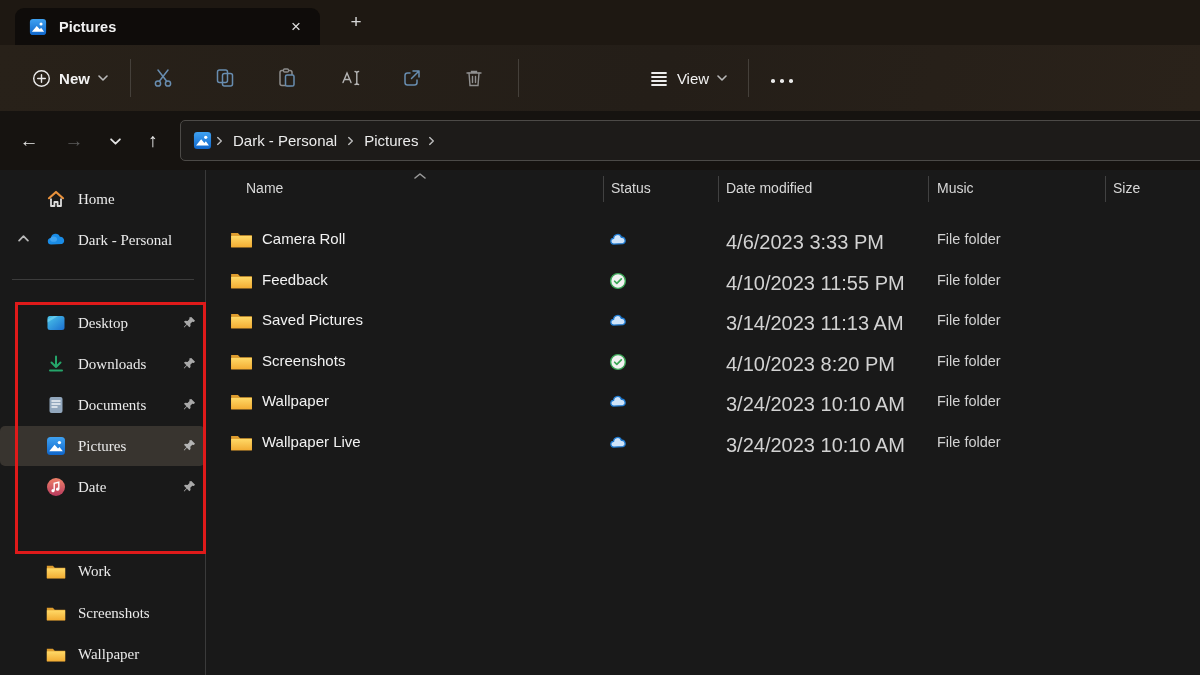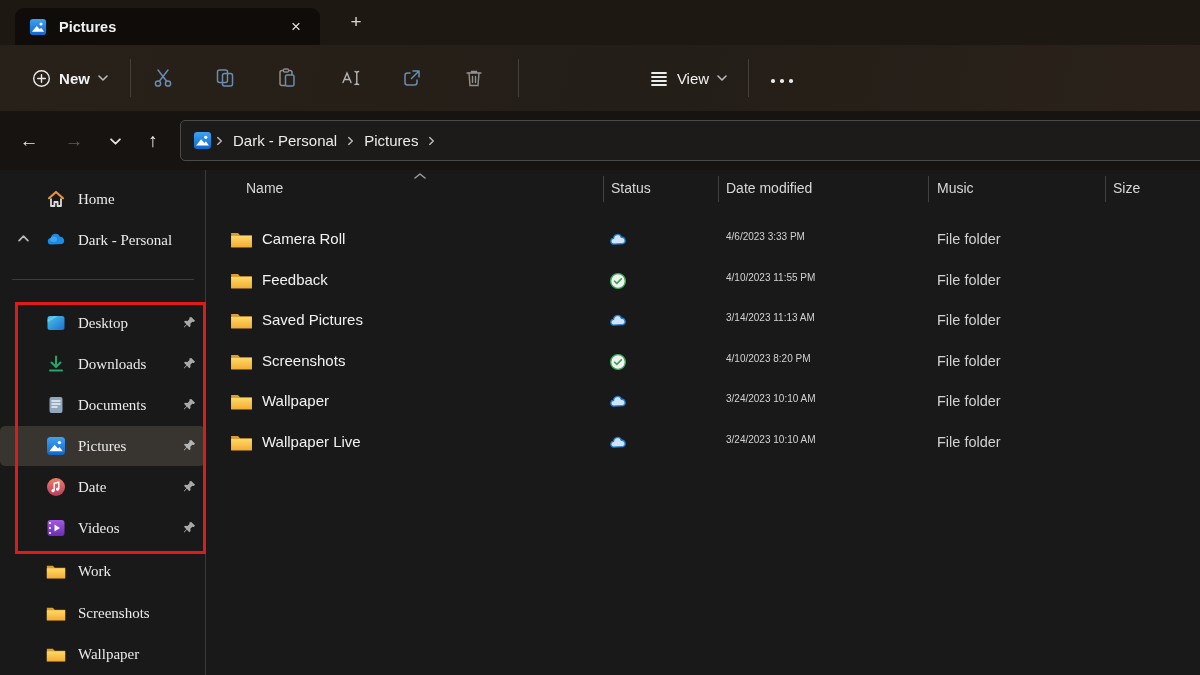--- a/index.html
+++ b/index.html
@@ -56,21 +56,21 @@
 
   
   .main{left:206px;top:0;width:994px;height:505px;}
   .col-head{top:10px;font-size:14px;color:#d8d8d8;}
   .col-sep{top:6px;width:1px;height:26px;background:#414141;}
   .sort-caret{top:2px;}
   .frow{left:0;width:994px;height:40.5px;}
   .frow .f-ic{position:absolute;left:24px;top:11px;}
   .frow .f-name{position:absolute;left:56px;top:10px;font-size:15px;color:#f2f2f2;white-space:nowrap;}
   .frow .f-status{position:absolute;left:403px;top:11px;width:18px;height:18px;}
-  .frow .f-date{position:absolute;left:520px;top:11px;font-size:10px;color:#d2d2d2;white-space:nowrap;}
+  .frow .f-date{position:absolute;left:520px;top:11px;font-size:20px;color:#d2d2d2;white-space:nowrap;}
   .frow .f-type{position:absolute;left:731px;top:11px;font-size:14.5px;color:#d2d2d2;}
 </style>
 </head>
 <body>
 
 <svg width="0" height="0" style="position:absolute" aria-hidden="true">
   <defs>
     <linearGradient id="gFold" x1="0" y1="0" x2="0" y2="1">
         <stop offset="0" stop-color="#ffd967"></stop>
         <stop offset="1" stop-color="#f2ad34"></stop>
@@ -287,33 +287,20 @@
         <path d="M8.2 13.6V6.2l4.6-1v6.9" fill="none" stroke="#fff" stroke-width="1.4"></path>
         <circle cx="7" cy="13.7" r="1.6" fill="#fff"></circle>
         <circle cx="11.6" cy="12.2" r="1.6" fill="#fff"></circle>
       </svg>
     <span class="lbl">Date</span>
     <svg class="pin" width="13" height="13" viewBox="0 0 16 16">
         <path d="M10.2 1.2l4.6 4.6-1.5 1.5-1.9-.3-2.4 2.4.3 2.9-1.5 1.5-3-3L1.6 14 1 13.4l3.2-3.2-3-3L2.7 5.7l2.9.3L8 3.6l-.3-1.9z" fill="#a9a9a9"></path>
       </svg>
   </div>
 
-  <div class="abs side-item" style="top:338px">
-    <svg class="ic" viewBox="0 0 20 20">
-        <rect x="1.5" y="2" width="17" height="16" rx="3" fill="url(#gVid)"></rect>
-        <rect x="3" y="4" width="2" height="2" fill="#e8d8f8"></rect>
-        <rect x="3" y="9" width="2" height="2" fill="#e8d8f8"></rect>
-        <rect x="3" y="14" width="2" height="2" fill="#e8d8f8"></rect>
-        <path d="M8.5 6.5v7l5.5-3.5z" fill="#fff"></path>
-      </svg>
-    <span class="lbl">Videos</span>
-    <svg class="pin" width="13" height="13" viewBox="0 0 16 16">
-        <path d="M10.2 1.2l4.6 4.6-1.5 1.5-1.9-.3-2.4 2.4.3 2.9-1.5 1.5-3-3L1.6 14 1 13.4l3.2-3.2-3-3L2.7 5.7l2.9.3L8 3.6l-.3-1.9z" fill="#a9a9a9"></path>
-      </svg>
-  </div>
 
   <div class="abs red-box"></div>
 
   <div class="abs side-item" style="top:381px">
     <svg class="ic" viewBox="0 0 24 18" style="width:22px;height:17px">
         <path d="M1 2.2h7.2l2.3 2.3H23v13H1z" fill="#dd9c2e"></path>
         <path d="M1 5.2h22V17H1z" fill="url(#gFold)"></path>
       </svg>
     <span class="lbl">Work</span>
   </div>

